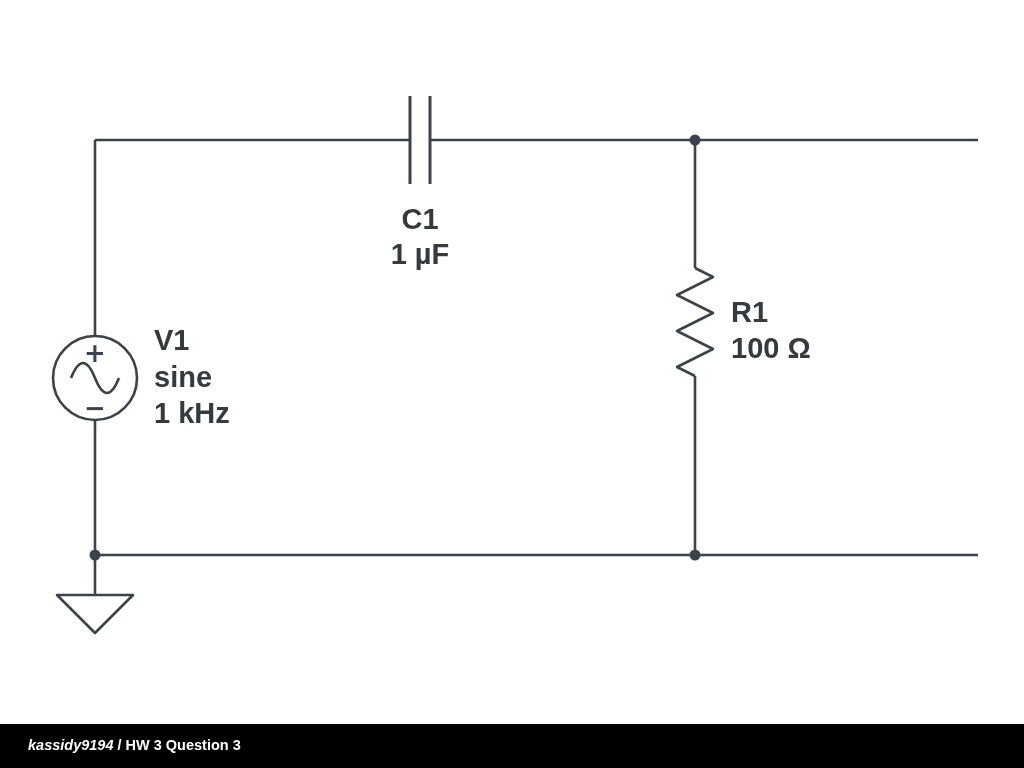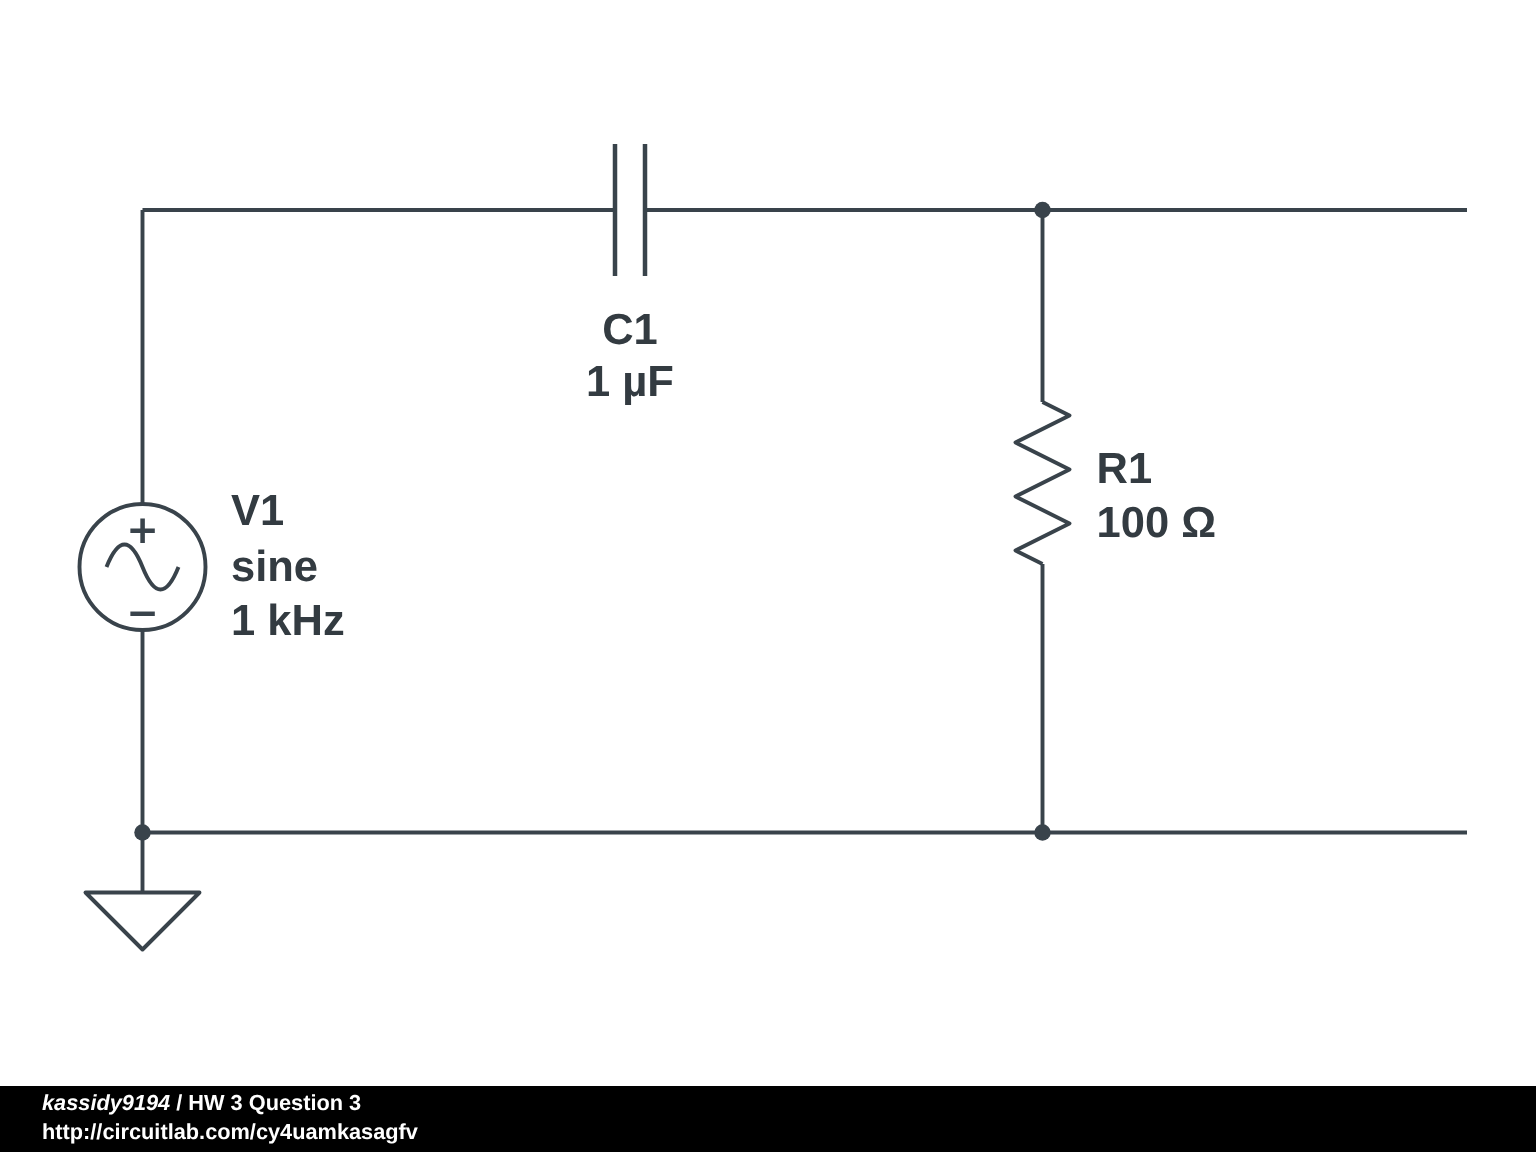--- a/index.html
+++ b/index.html
@@ -146,17 +146,16 @@
         <text x="731" y="358" class="sch-label">100 Ω</text>
       </g>
     </svg>
   </div>
 
   <div class="footer">
     <div class="footer-text">
       <span class="attrib">
         <span class="user">kassidy9194</span><span> / </span><span>HW 3 Question 3</span>
       </span>
-      <span class="url">http://circuitlab.com/cy4uamkasagfv</span>
     </div>
   </div>
 
 </div>
 
 </body></html>

